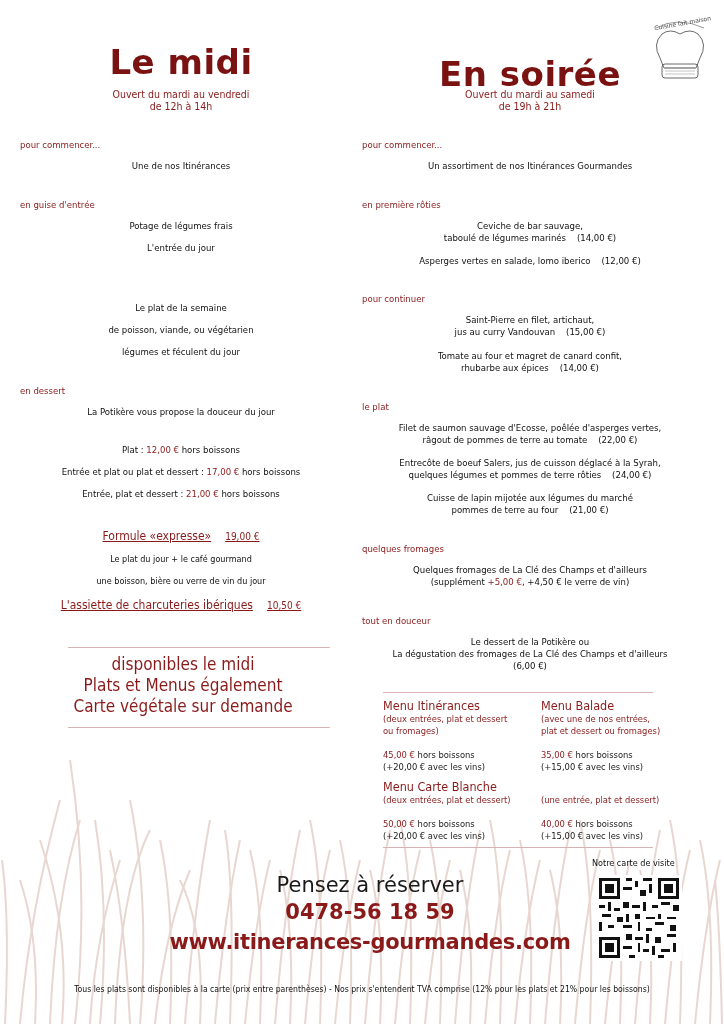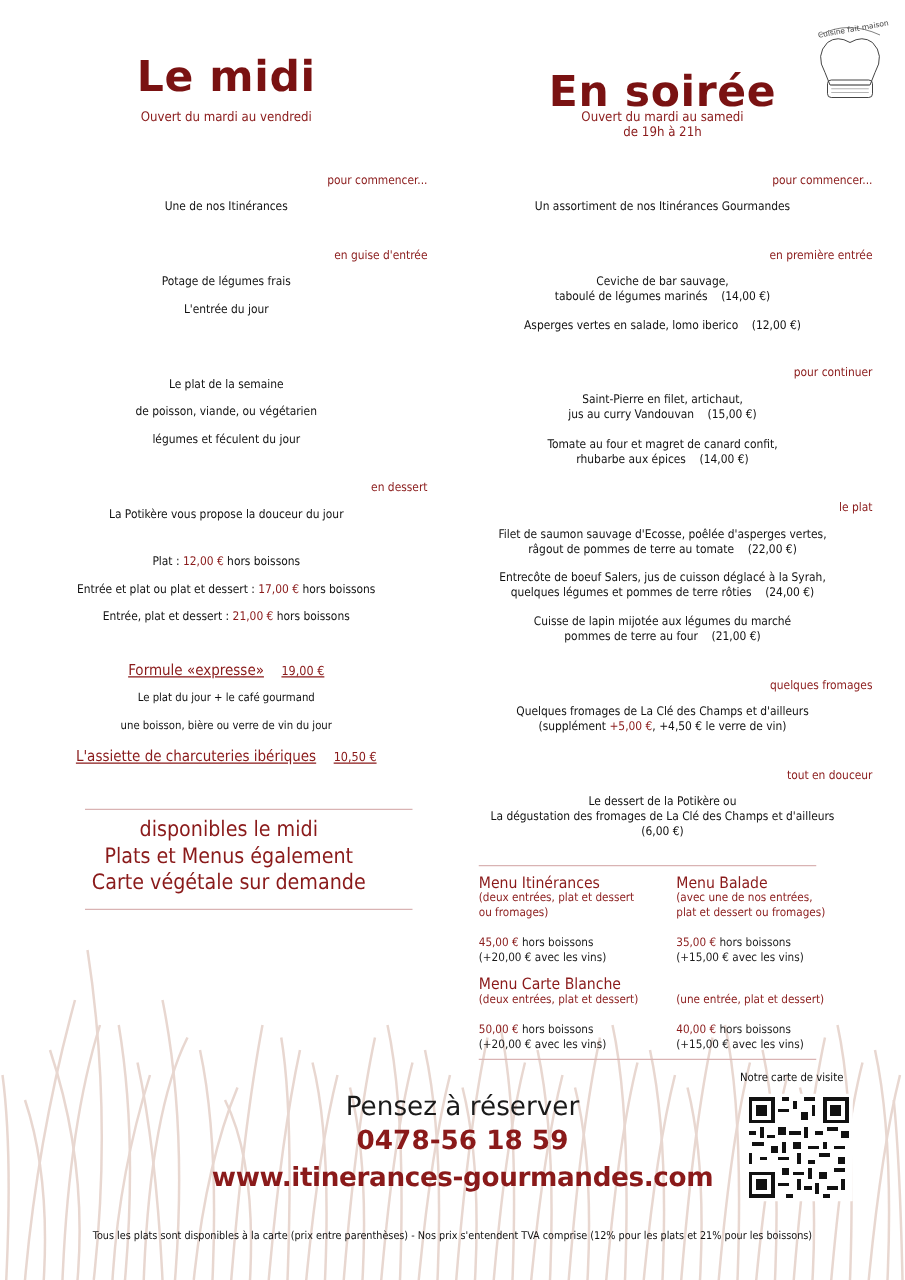--- a/index.html
+++ b/index.html
@@ -4,21 +4,21 @@
 <style>
   html,body{margin:0;padding:0;}
   body{width:724px;height:1024px;position:relative;background:#ffffff;overflow:hidden;
        font-family:"DejaVu Sans Condensed","DejaVu Sans",sans-serif;color:#1a1a1a;}
   .grass{position:absolute;left:0;top:740px;width:724px;height:284px;z-index:0;}
   .layer{position:absolute;z-index:1;}
   .col-left{left:20px;width:322px;top:0;text-align:center;}
   .col-right{left:362px;width:336px;top:0;text-align:center;}
   .big-title{font-family:"DejaVu Sans","Liberation Sans",sans-serif;font-weight:bold;color:#7a1212;font-size:34px;letter-spacing:0.5px;line-height:40px;}
   .hours{color:#8a1a1a;font-size:10.5px;line-height:12px;}
-  .sec{color:#8a1a1a;font-size:9.5px;line-height:12px;position:absolute;left:0;right:0;text-align:right;}
+  .sec{color:#8a1a1a;font-size:9.5px;line-height:12px;position:absolute;left:0;right:0;text-align:left;}
   .item{font-size:9.5px;line-height:12px;position:absolute;left:0;right:0;text-align:center;color:#111;}
   .red{color:#8a1a1a;}
   .formule{font-size:12px;color:#8a1a1a;position:absolute;left:0;right:0;text-align:center;line-height:14px;text-decoration:underline;}
   .formule .p{font-size:10px;margin-left:14px;}
   .hr{position:absolute;height:1px;background:#d9b3b3;}
   .promo{position:absolute;left:48px;width:270px;text-align:center;color:#8a1a1a;font-size:17px;line-height:21px;}
   .menus{position:absolute;top:698px;left:383px;width:300px;font-size:9.3px;line-height:12px;text-align:left;}
   .menus .mt{font-size:12.5px;color:#8a1a1a;line-height:15px;}
   .menus .md{color:#8a1a1a;}
   .menus .cell{position:absolute;}
@@ -96,20 +96,21 @@
   <rect x="14" y="60" width="36" height="14" rx="3" fill="none" stroke="#444" stroke-width="0.8"></rect>
   <line x1="17" y1="64" x2="47" y2="64" stroke="#666" stroke-width="0.4"></line>
   <line x1="17" y1="67" x2="47" y2="67" stroke="#666" stroke-width="0.4"></line>
   <line x1="17" y1="70" x2="47" y2="70" stroke="#666" stroke-width="0.4"></line>
 </svg>
 
 <div class="layer col-left" style="height:740px;">
   <div class="big-title" style="position:absolute;top:42px;left:0;right:0;">Le midi</div>
   <div class="hours" style="position:absolute;top:88px;left:0;right:0;">
     <div>Ouvert du mardi au vendredi</div>
+    <div>de 12h à 14h</div>
   </div>
 
   <div class="sec" style="top:139px">pour commencer...</div>
   <div class="item" style="top:160px">Une de nos Itinérances</div>
 
   <div class="sec" style="top:199px">en guise d'entrée</div>
   <div class="item" style="top:220px">Potage de légumes frais</div>
   <div class="item" style="top:242px">L'entrée du jour</div>
 
   <div class="item" style="top:302px">Le plat de la semaine</div>
@@ -140,21 +141,21 @@
 <div class="layer col-right" style="height:700px;">
   <div class="big-title" style="position:absolute;top:42px;left:0;right:0;margin-top:12px;">En soirée</div>
   <div class="hours" style="position:absolute;top:88px;left:0;right:0;">
     <div>Ouvert du mardi au samedi</div>
     <div>de 19h à 21h</div>
   </div>
 
   <div class="sec" style="top:139px">pour commencer...</div>
   <div class="item" style="top:160px">Un assortiment de nos Itinérances Gourmandes</div>
 
-  <div class="sec" style="top:199px">en première entrée</div>
+  <div class="sec" style="top:199px">en première rôties</div>
   <div class="item" style="top:220px">
     <div>Ceviche de bar sauvage,</div>
     <div><span>taboulé de légumes marinés</span>&nbsp;&nbsp;&nbsp;&nbsp;<span>(14,00 €)</span></div>
   </div>
   <div class="item" style="top:255px"><span>Asperges vertes en salade, lomo iberico</span>&nbsp;&nbsp;&nbsp;&nbsp;<span>(12,00 €)</span></div>
 
   <div class="sec" style="top:293px">pour continuer</div>
   <div class="item" style="top:314px">
     <div>Saint-Pierre en filet, artichaut,</div>
     <div><span>jus au curry Vandouvan</span>&nbsp;&nbsp;&nbsp;&nbsp;<span>(15,00 €)</span></div>

